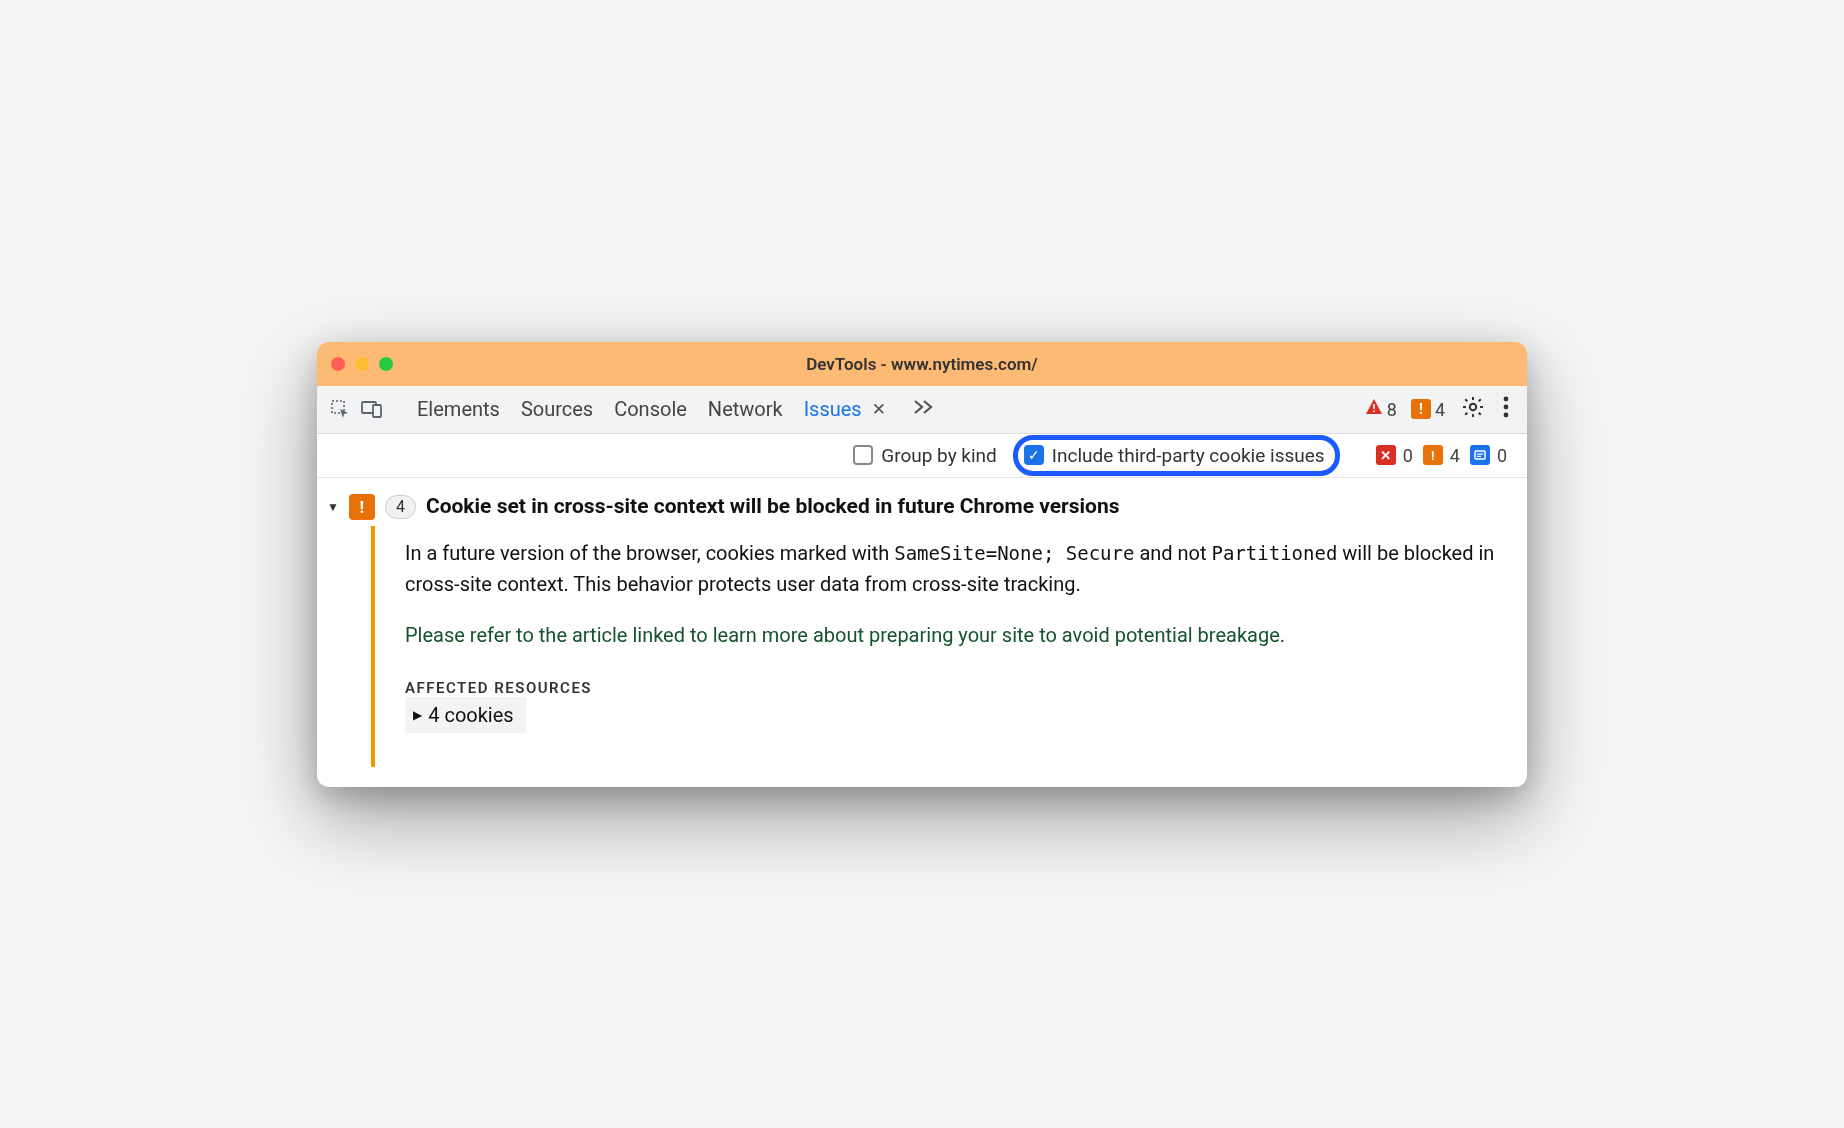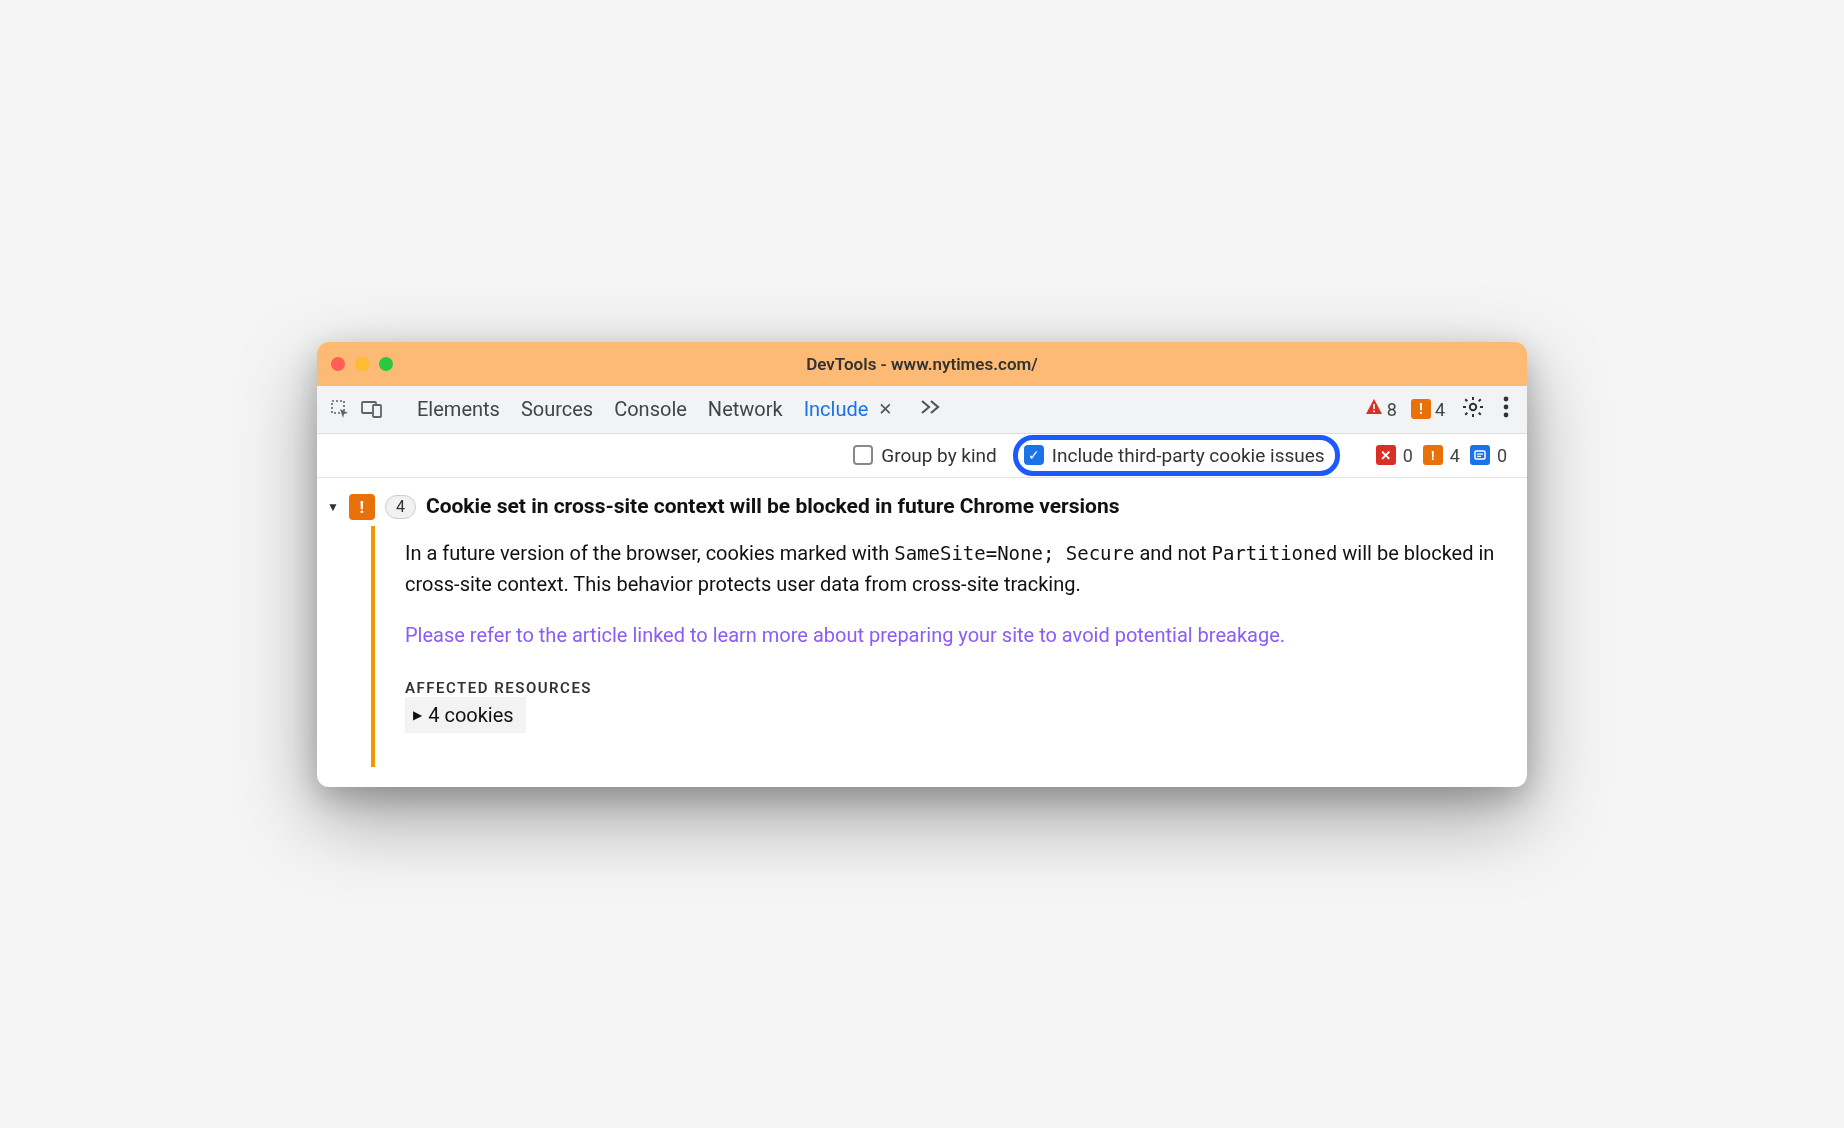--- a/index.html
+++ b/index.html
@@ -179,21 +179,21 @@
       color: #111;
       margin-bottom: 20px;
     }
     .desc code {
       font-family: Menlo, Consolas, monospace;
       font-size: 19px;
     }
     .desc2 {
       font-size: 20px;
       line-height: 1.55;
-      color: #8b5cf6;
+      color: #14532d;
       margin-bottom: 28px;
     }
     .affected-label {
       font-size: 15px;
       letter-spacing: 1.5px;
       font-weight: 600;
       color: #333;
     }
     .cookies-row {
       display: inline-flex;
@@ -244,21 +244,21 @@
         <rect x="1" y="3" width="14" height="11" rx="1"></rect>
         <rect x="12" y="6" width="8" height="12" rx="1" fill="#f1f3f4"></rect>
       </svg>
     </div>
     <div class="tabs">
       <div class="tab">Elements</div>
       <div class="tab">Sources</div>
       <div class="tab">Console</div>
       <div class="tab">Network</div>
       <div class="tab active">
-        <span>Include</span>
+        <span>Issues</span>
         <span class="close">✕</span>
       </div>
       <div class="chev">
         <svg width="22" height="16" viewBox="0 0 22 16" fill="none" stroke="#555" stroke-width="2.2">
           <path d="M2 2 L9 8 L2 14"></path>
           <path d="M11 2 L18 8 L11 14"></path>
         </svg>
       </div>
     </div>
     <div class="tb-right">

